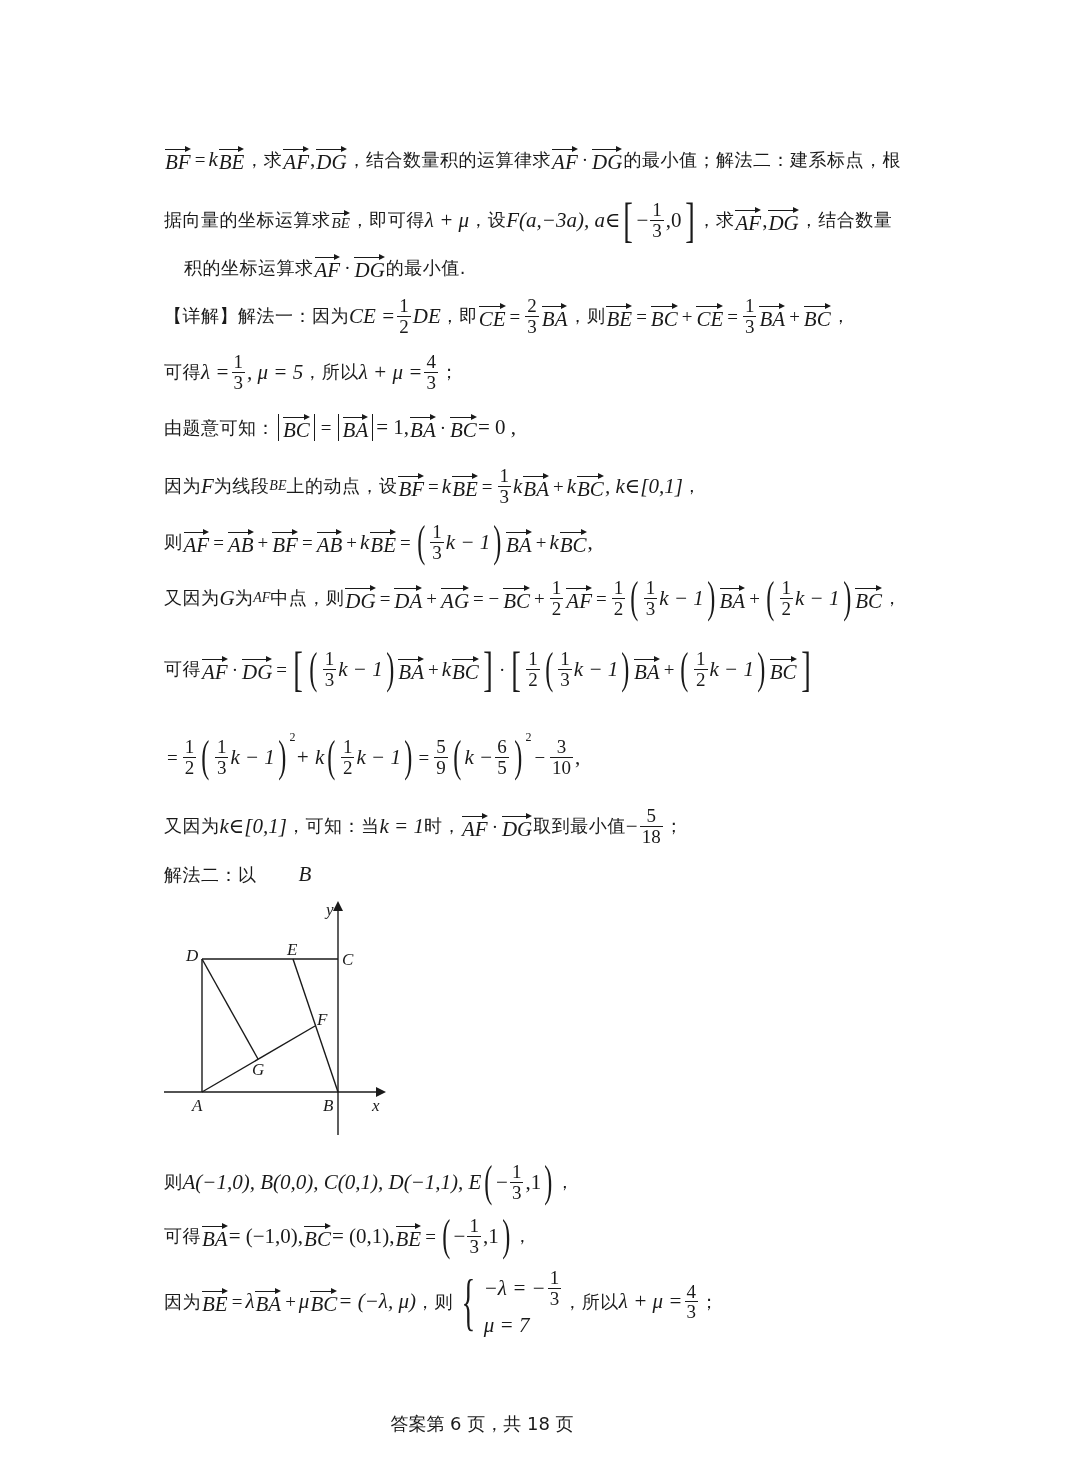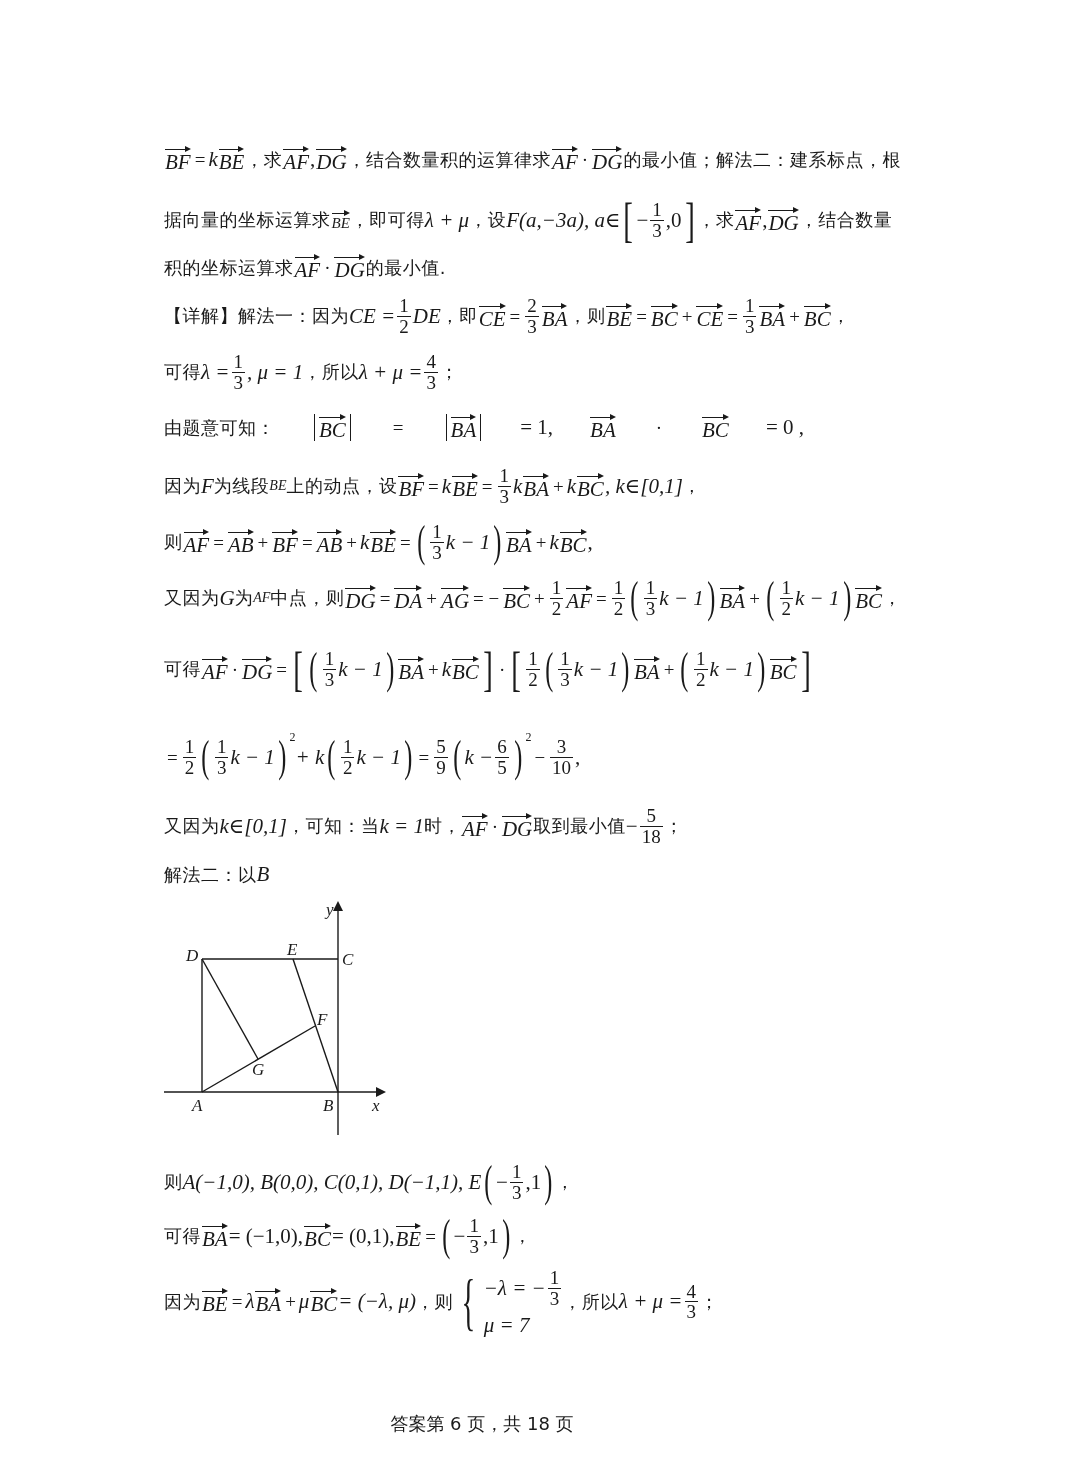--- a/index.html
+++ b/index.html
@@ -70,21 +70,21 @@
       </span>
     <span class="n">,0</span>
     <span class="brk">]</span>
     <span class="cn">，求</span>
     <span class="vec">AF</span>
     <span class="n">,</span>
     <span class="vec">DG</span>
     <span class="cn">，结合数量</span>
   </div>
 
-  <div class="line" style="top:254px;">
+  <div class="line" style="top:254px;margin-left:20px;">
     <span class="cn">积的坐标运算求</span>
     <span class="vec">AF</span>
     <span class="op">·</span>
     <span class="vec">DG</span>
     <span class="cn">的最小值.</span>
   </div>
 
   <div class="line" style="top:296px;">
     <span class="cn">【详解】解法一：因为</span>
     <span class="m">CE =</span>
@@ -118,31 +118,31 @@
     <span class="cn">，</span>
   </div>
 
   <div class="line" style="top:352px;">
     <span class="cn">可得</span>
     <span class="m">λ =</span>
     <span class="frac">
         <span class="num">1</span>
         <span class="den">3</span>
       </span>
-    <span class="m">, μ = 1</span>
+    <span class="m">, μ = 5</span>
     <span class="cn">，所以</span>
     <span class="m">λ + μ =</span>
     <span class="frac">
         <span class="num">4</span>
         <span class="den">3</span>
       </span>
     <span class="cn">；</span>
   </div>
 
-  <div class="line" style="top:414px;gap:36px;">
+  <div class="line" style="top:414px;">
     <span class="cn">由题意可知：</span>
     <span class="abs"><span class="vec">BC</span></span>
     <span class="op">=</span>
     <span class="abs"><span class="vec">BA</span></span>
     <span class="n">= 1,</span>
     <span class="vec">BA</span>
     <span class="op">·</span>
     <span class="vec">BC</span>
     <span class="n">= 0 ,</span>
   </div>
@@ -341,21 +341,21 @@
     <span class="vec">DG</span>
     <span class="cn">取到最小值</span>
     <span class="n">−</span>
     <span class="frac">
         <span class="num">5</span>
         <span class="den">18</span>
       </span>
     <span class="cn">；</span>
   </div>
 
-  <div class="line" style="top:864px;">
+  <div class="line" style="top:864px;gap:42px;">
     <span class="cn">解法二：以</span>
     <span class="m">B</span>
   </div>
 
   <svg class="diagram" width="240" height="250" viewBox="0 0 240 250">
     <g stroke="#1a1a1a" stroke-width="1.4" fill="none">
 
       <line x1="4" y1="197" x2="216" y2="197"></line>
 
       <line x1="178" y1="240" x2="178" y2="16"></line>

